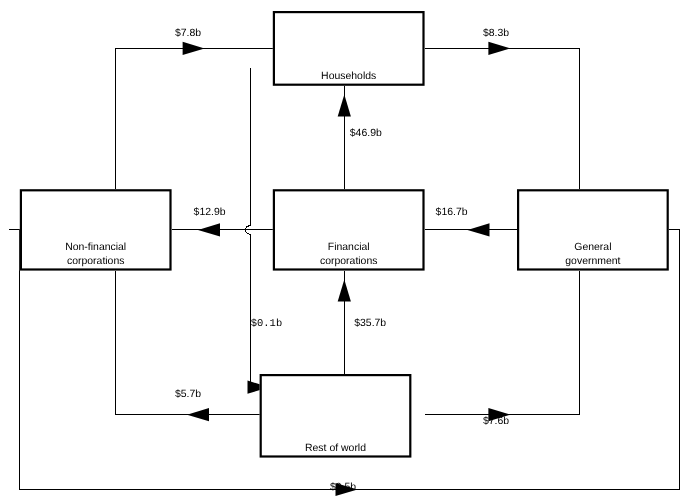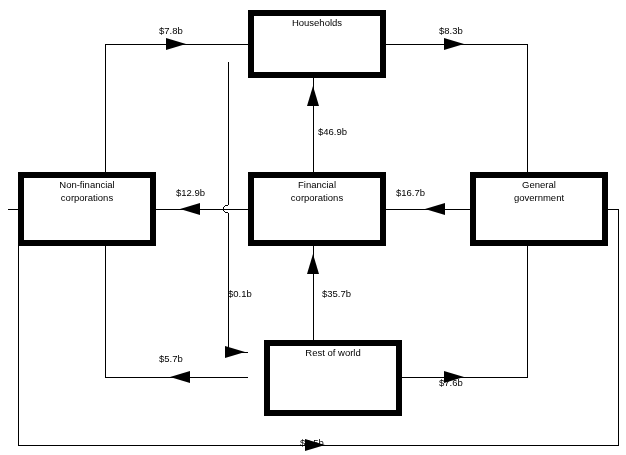--- a/index.html
+++ b/index.html
@@ -17,27 +17,27 @@
     background: #ffffff;
     overflow: hidden;
   }
   #diagram-svg {
     position: absolute;
     left: 0;
     top: 0;
   }
   .node-box {
     position: absolute;
-    border: 6px solid #000000;
+    border: 2px solid #000000;
     background: #ffffff;
     box-sizing: border-box;
     display: flex;
     flex-direction: column;
     align-items: center;
-    justify-content: flex-start;
+    justify-content: flex-end;
     font-size: 9.5px;
     color: #000000;
     line-height: 13px;
     text-align: center;
   }
   .node-line {
     display: block;
     white-space: nowrap;
   }
   .edge-label {
@@ -115,28 +115,28 @@
   <div class="node-box" style="left:248px; top:172px; width:138px; height:74px;">
     <span class="node-line">Financial</span>
     <span class="node-line">corporations</span>
   </div>
 
   <div class="node-box" style="left:470px; top:172px; width:138px; height:74px;">
     <span class="node-line">General</span>
     <span class="node-line">government</span>
   </div>
 
-  <div class="node-box" style="left:264px; top:340px; width:138px; height:76px;">
+  <div class="node-box" style="left:236px; top:340px; width:138px; height:76px;">
     <span class="node-line">Rest of world</span>
   </div>
 
   <div class="edge-label" style="left:159px; top:25px;">$7.8b</div>
   <div class="edge-label" style="left:439px; top:25px;">$8.3b</div>
-  <div class="edge-label" style="left:318px; top:126px;text-align:center;">$46.9b</div>
+  <div class="edge-label" style="left:318px; top:116px;text-align:center;">$46.9b</div>
   <div class="edge-label" style="left:176px; top:187px;">$12.9b</div>
   <div class="edge-label" style="left:396px; top:187px;">$16.7b</div>
   <div class="edge-label" style="left:322px; top:288px;">$35.7b</div>
-  <div class="edge-label" style="left:228px; top:288px;">$0.1b</div>
+  <div class="edge-label" style="left:228px; top:288px;font-family:Liberation Mono, monospace;">$0.1b</div>
   <div class="edge-label" style="left:159px; top:353px;">$5.7b</div>
   <div class="edge-label" style="left:439px; top:353px;margin-top:24px;">$7.6b</div>
   <div class="edge-label" style="left:300px; top:437px;">$0.5b</div>
 
 </div>
 
 </body></html>

